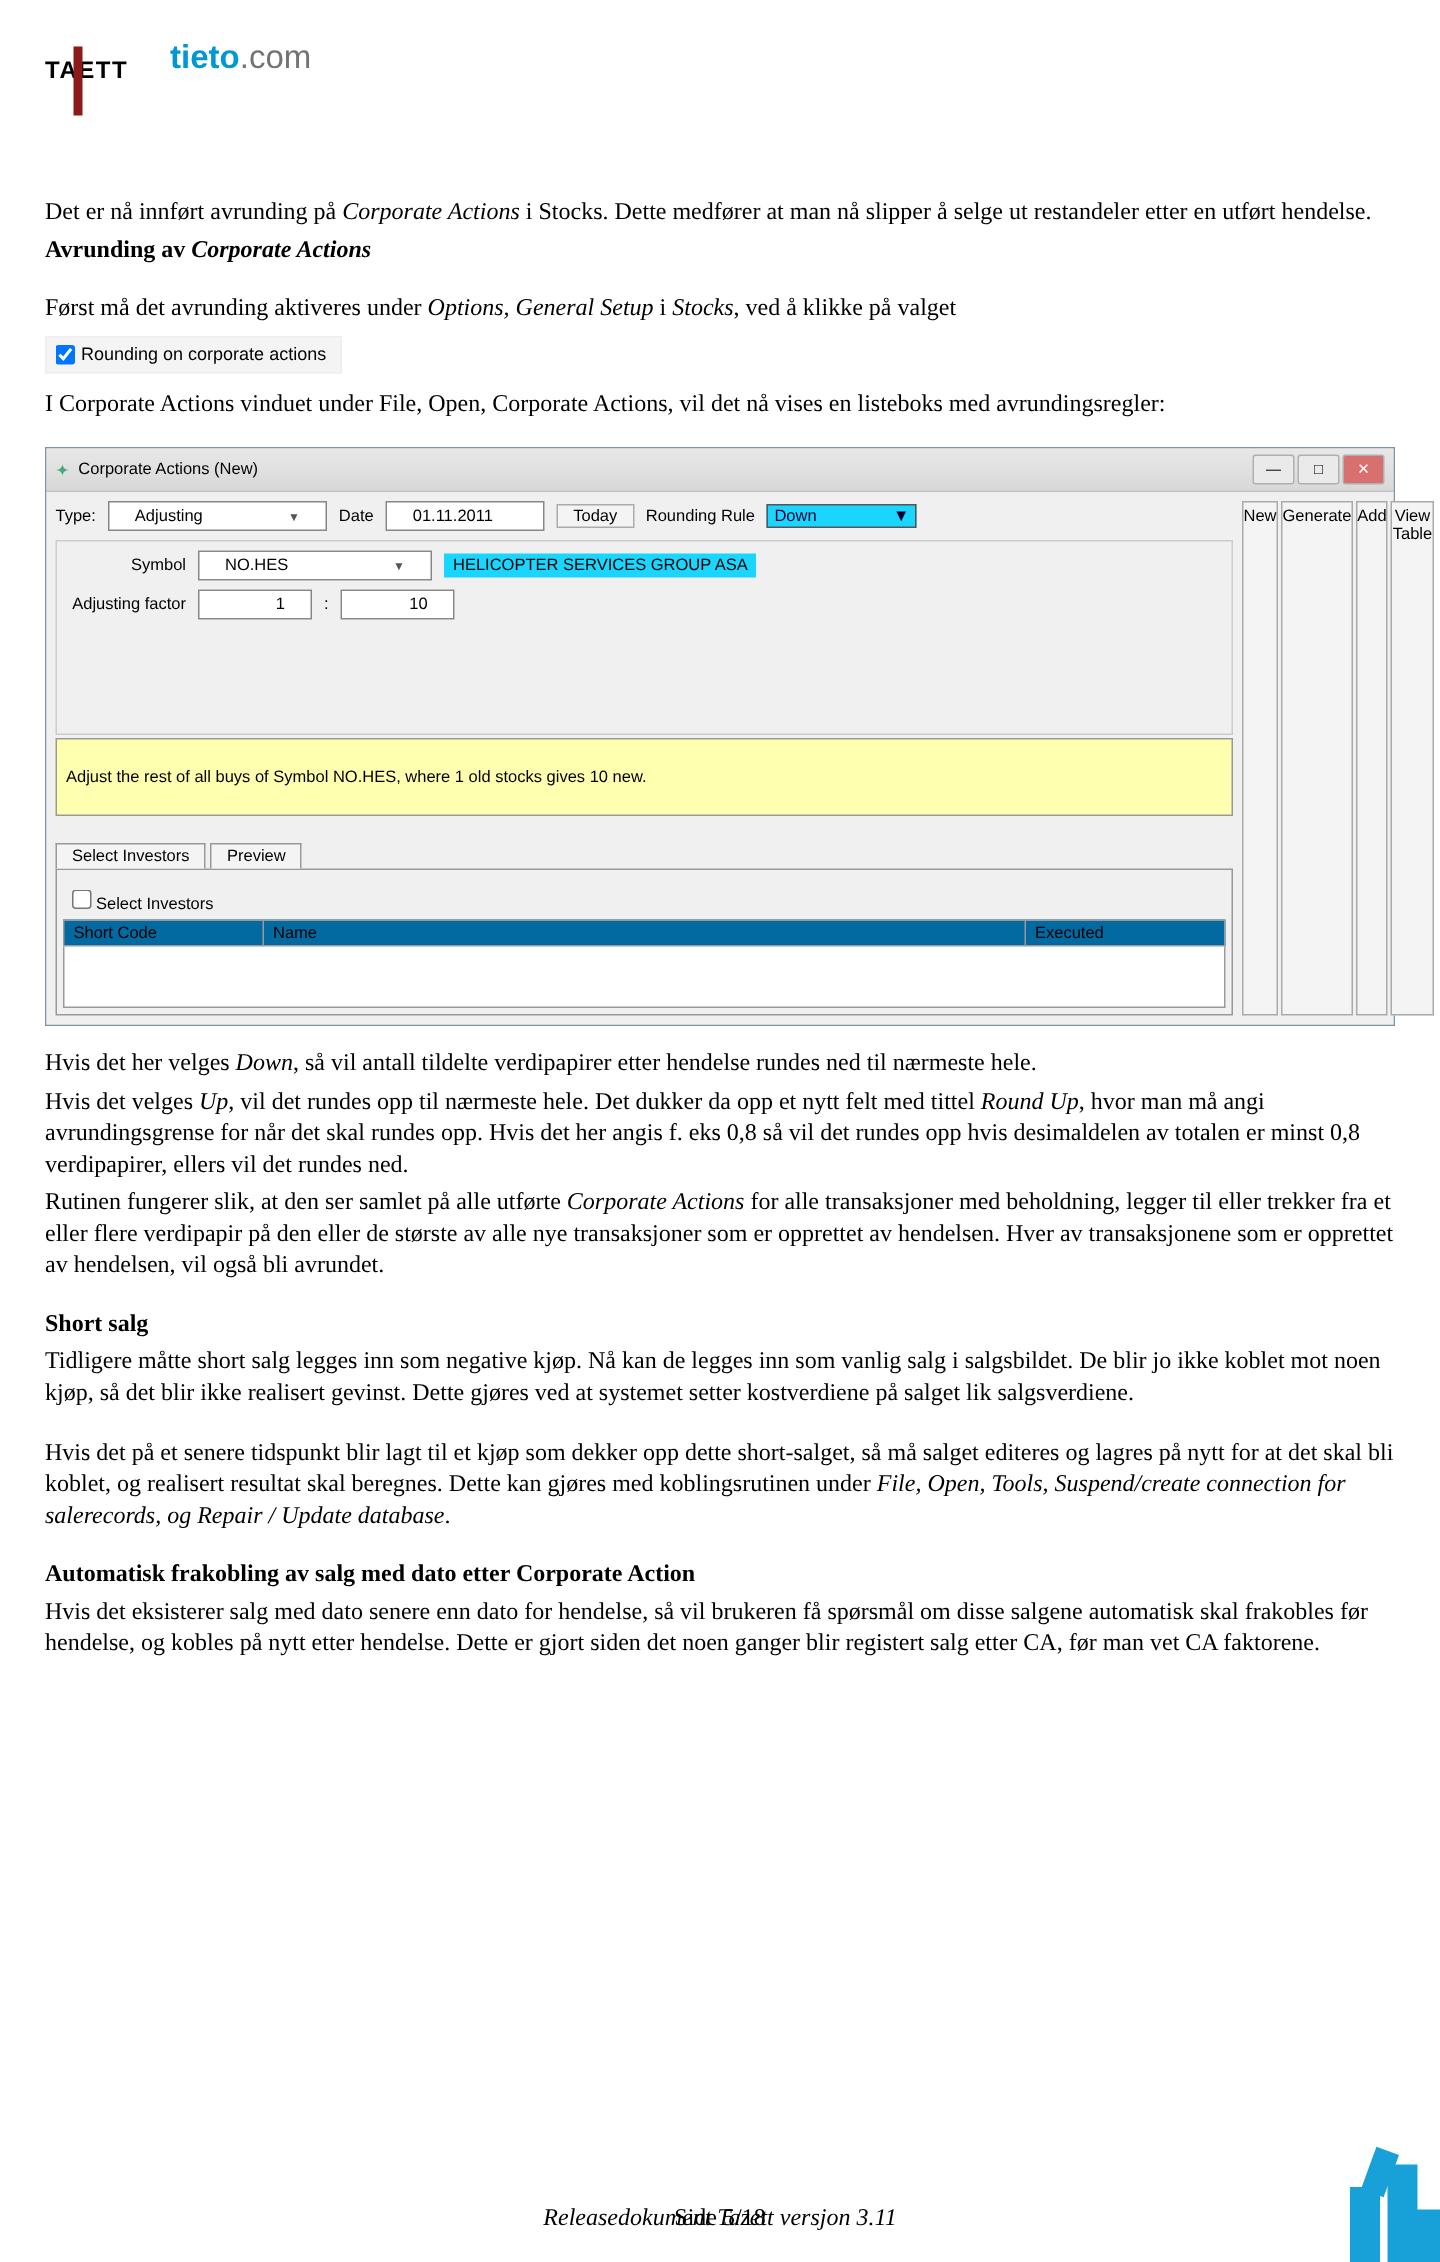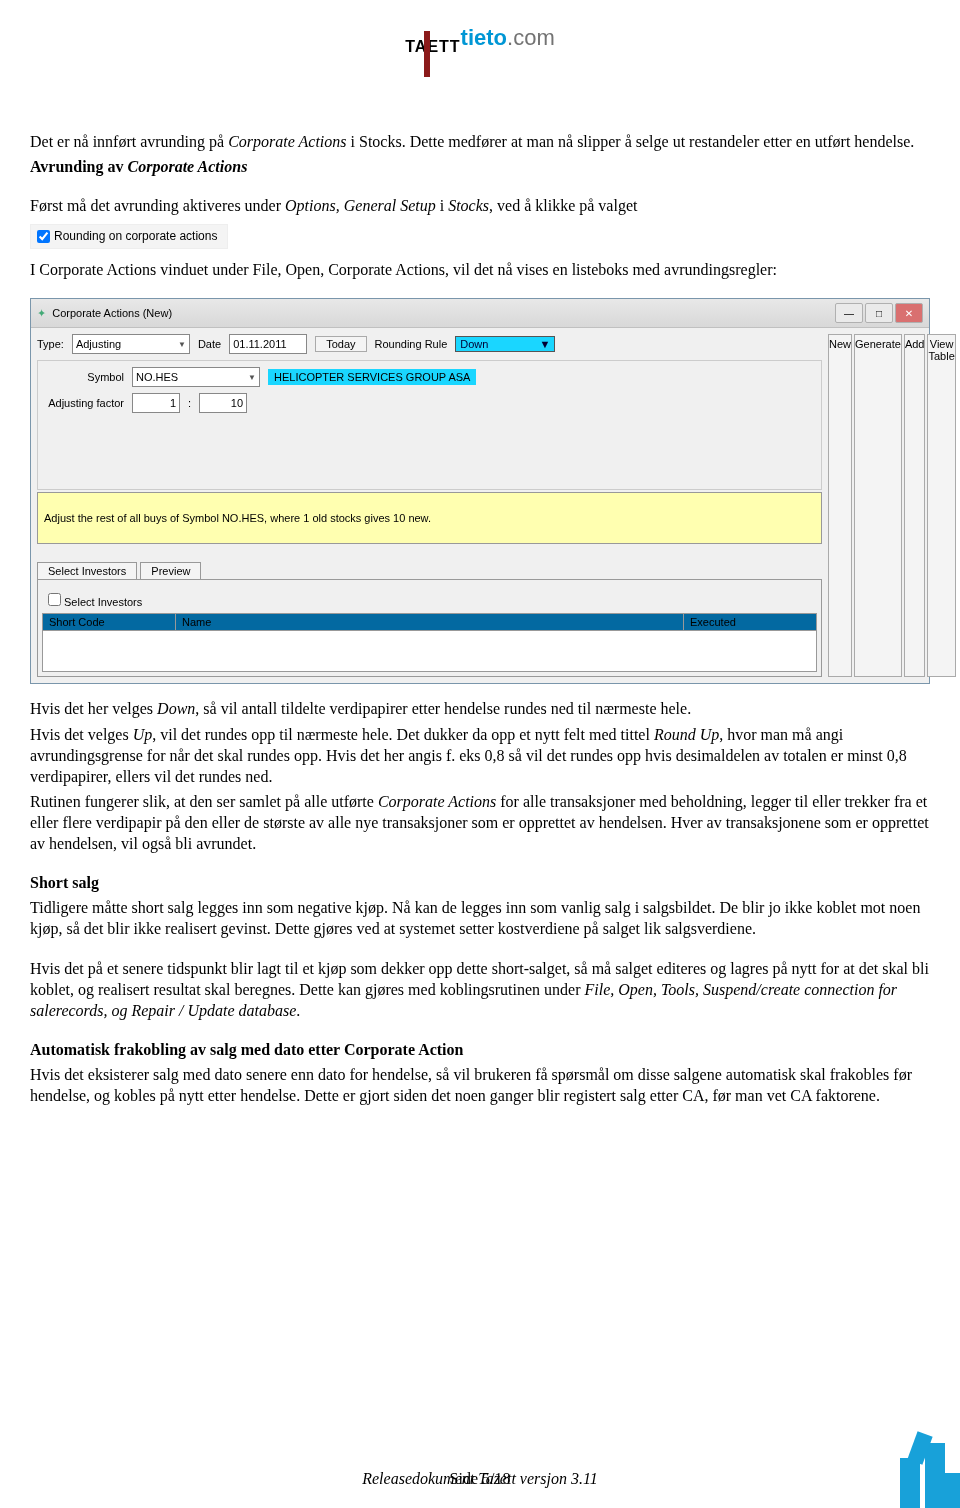--- a/index.html
+++ b/index.html
@@ -7,21 +7,21 @@
     font-size: 16px;
     color: #000;
     margin: 0;
     padding: 25px 30px 20px 30px;
     width: 960px;
     box-sizing: border-box;
     background: #fff;
     position: relative;
     min-height: 1508px;
   }
-  .header-row { display: flex; justify-content: center; align-items: flex-start; margin-bottom: 60px; }
+  .header-row { display: flex; justify-content: flex-start; align-items: flex-start; margin-bottom: 60px; gap: 28px; }
   .tazett-logo { font-family: Arial, sans-serif; font-weight: bold; font-size: 16px; letter-spacing: 1px; position: relative; }
   .tazett-logo .bar { display:inline-block; width:6px; height:46px; background:#8b1a1a; vertical-align:middle; margin:0 -3px; position:relative; top:6px; }
   .tieto-logo { font-family: Arial, sans-serif; font-size: 22px; color:#0097d5; font-weight:bold; }
   .tieto-logo .com { color:#737373; font-weight:normal; }
   p { margin: 0 0 4px 0; line-height: 1.32; }
   .section-title { font-weight: bold; }
   .italic { font-style: italic; }
   .block { margin-bottom: 18px; }
   .checkbox-img { font-family: Tahoma, sans-serif; font-size: 12px; background:#f4f4f4; padding:2px 10px 2px 2px; display:inline-block; border:1px solid #eee; margin:4px 0 10px 0;}
   .checkbox-img input { margin-right:4px; vertical-align:middle;}
@@ -31,21 +31,21 @@
   .titlebar-left { display:flex; align-items:center; gap:6px;}
   .win-icons { display:flex; gap:2px;}
   .win-btn { width:26px; height:18px; border:1px solid #b0b0b0; background:#eaeaea; font-size:10px; display:flex; align-items:center; justify-content:center; border-radius:2px;}
   .win-btn.close{ background:#d97070; color:#fff;}
   .app-body { display:flex; padding:6px; gap:6px; background:#f0f0f0;}
   .app-main { flex:1; }
   .app-side { width:95px; display:flex; flex-direction:row; gap:2px;}
   .app-side .btn { background:#f4f4f4; border:1px solid #aaa; padding:3px 0; text-align:center; font-size:11px;}
   .form-row { display:flex; align-items:center; gap:8px; margin-bottom:6px; flex-wrap:wrap;}
   .lbl { font-size:11px; }
-  .combo, .tinput { background:#fff; border:1px solid #888; font-size:11px; padding:1px 3px; height:16px; box-sizing:content-box;}
+  .combo, .tinput { background:#fff; border:1px solid #888; font-size:11px; padding:1px 17px; height:16px; box-sizing:content-box;}
   .combo { display:inline-flex; align-items:center; justify-content:space-between;}
   .combo .arrow { font-size:8px; padding-left:4px; color:#555;}
   .today-btn { background:#f4f4f4; border:1px solid #aaa; padding:1px 10px; font-size:11px;}
   .rounding-combo { background:#1ad6ff; border:1px solid #555; color:#003; padding:1px 4px; display:inline-flex; align-items:center; justify-content:space-between; width:90px;}
   .symbol-input { width:120px; }
   .company-hl { background:#1ad6ff; padding:2px 6px; font-size:11px; }
   .factor-row input{ width:40px; text-align:right;}
   .panel-border { border:1px solid #ccc; margin-top:4px; padding:6px 6px 70px 6px; background:#f0f0f0;}
   .msg-bar { background:#ffffb0; border:1px solid #999; padding:19px 6px; font-size:11px; margin-top:2px;}
   .tabs-row { margin-top:18px; }

